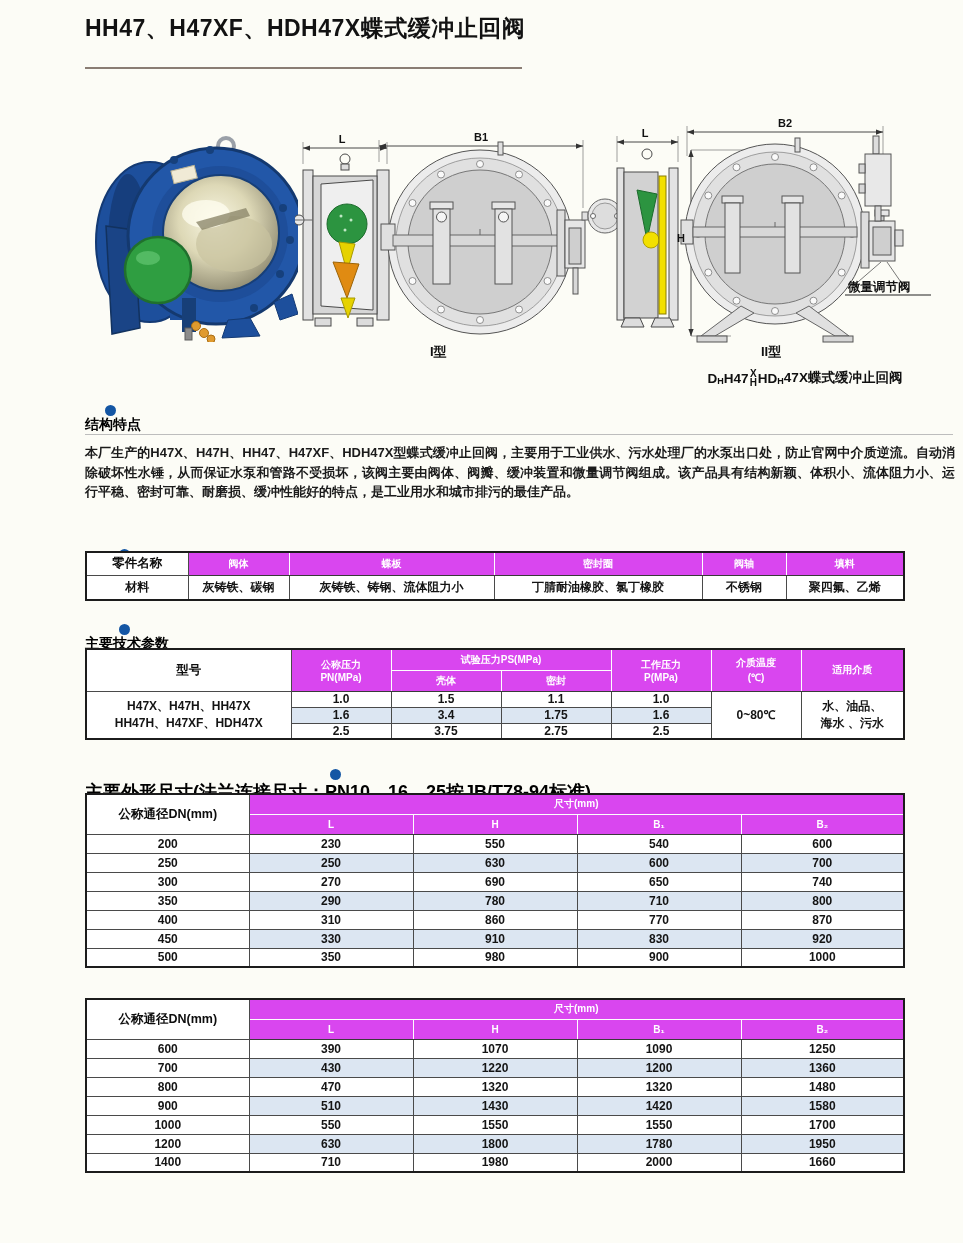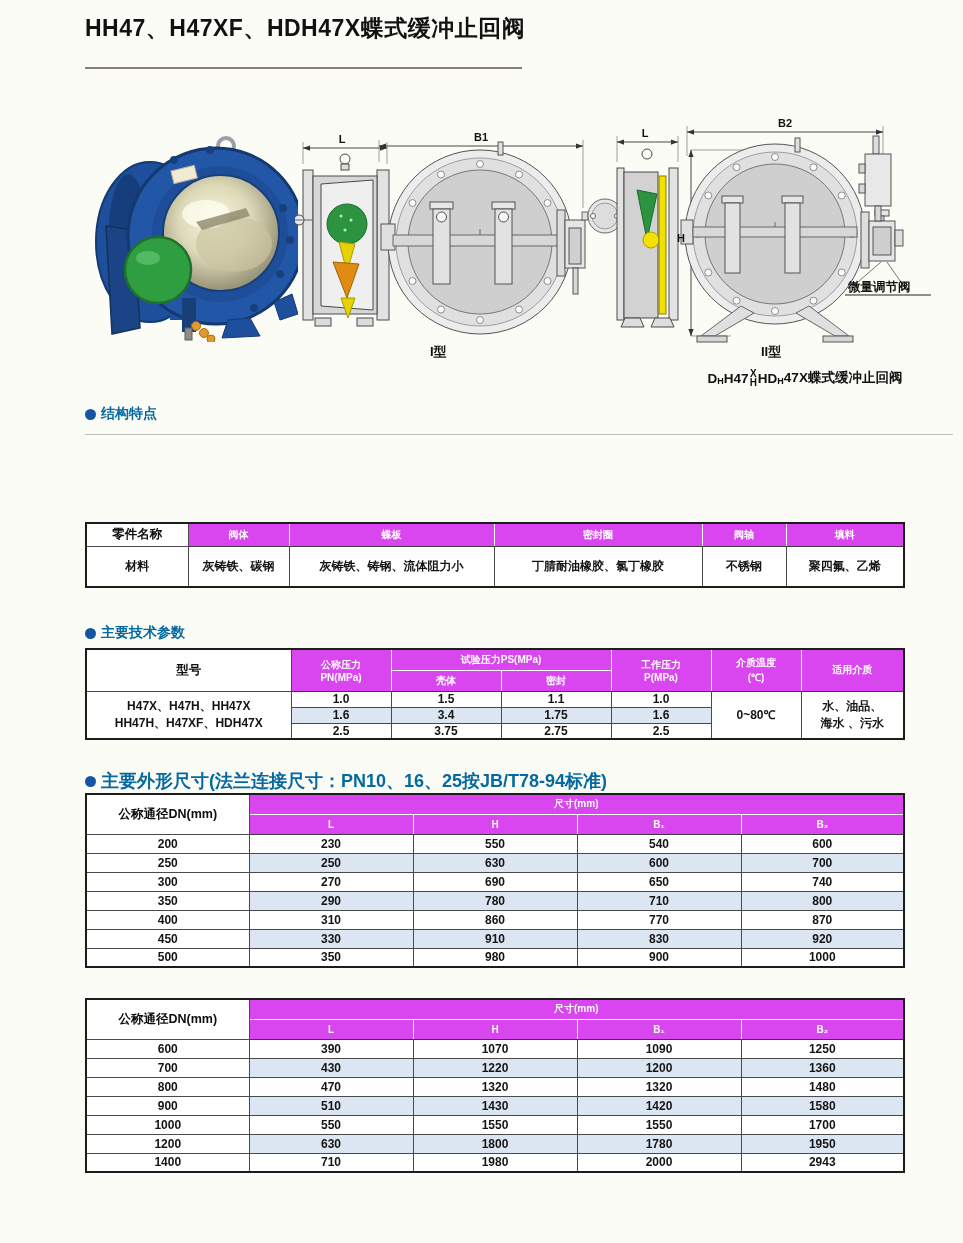--- a/index.html
+++ b/index.html
@@ -12,39 +12,39 @@
   .title { position:absolute; left:85px; top:13px; font-size:23px; font-weight:bold; letter-spacing:0.5px; color:#121212; }
   .title-rule { position:absolute; left:85px; top:67px; width:437px; height:2px; background:#8a7d74; }
 
   .photo { position:absolute; left:78px; top:130px; width:220px; height:212px; }
   .drawings { position:absolute; left:295px; top:112px; width:665px; height:292px; }
 
   .formula { position:absolute; left:655px; top:369px; width:300px; display:flex; justify-content:center; align-items:center; font-weight:bold; font-size:13.5px; color:#101010; }
   .formula .sub { font-size:9px; align-self:flex-end; padding-bottom:1px; }
   .formula .frac { display:inline-flex; flex-direction:column; align-items:center; font-size:10px; line-height:9px; margin:0 1px; }
 
-  .sec-head { position:absolute; left:85px; display:flex; align-items:center; font-size:14px; font-weight:bold; color:#0369a1; }
+  .sec-head { position:absolute; left:85px; display:flex; align-items:center; font-size:14px; font-weight:bold; color:#000000;flex-direction:column; }
   .sec-head .bullet { width:11px; height:11px; border-radius:50%; background:#1456a4; margin-right:5px; flex:0 0 auto; }
   .head-features { top:405px; }
   .head-materials { top:549px; }
   .head-tech { top:624px;font-family:Liberation Mono, monospace; }
   .head-dims { top:769px; font-size:18px; }
   .features-rule { position:absolute; left:85px; top:434px; width:868px; height:1px; background:#bdbdbd; }
   .features-para { position:absolute; left:85px; top:443px; width:870px; font-size:13px; line-height:19.5px; font-weight:600; color:#1b1b1b; text-align:justify; }
 
   table.tbl { position:absolute; left:85px; width:818px; border-collapse:collapse; table-layout:fixed; border:2px solid #1c1c1c; background:#fff; }
   table.tbl th, table.tbl td { border:1px solid #4a4a4a; text-align:center; vertical-align:middle; padding:0 2px; overflow:hidden; }
   table.tbl th.blue { background:#d946ef; color:#ffffff; font-size:10px; font-weight:bold; border:1px solid #fdfdfd; }
   table.tbl th.blue.bsep { border-bottom:1px solid #3a3a3a; }
   table.tbl th.white { background:#ffffff; color:#0d0d0d; font-size:12.5px; font-weight:bold; }
   table.tbl td { font-size:12px; font-weight:bold; color:#141414; background:#fff; }
 
-  .mat { top:522px; }
+  .mat { top:551px; }
   .mat th { height:23px; }
-  .mat td { height:41px; }
+  .mat td { height:25px; }
 
   .tech { top:648px; }
   .tech th { height:21px; }
   .tech td { height:16px; }
   .tech tr.stripe td { background:#dce6f2; }
 
   .dims th { height:20px; }
   .dims td { height:19px; }
   .dims tbody.gen tr:nth-child(even) td:not(:first-child) { background:#dce6f2; }
   .dims1 { top:793px; }
@@ -271,20 +271,21 @@
       <span>HD</span>
       <span class="sub">H</span>
       <span>47X蝶式缓冲止回阀</span>
   </div>
 
   <div class="sec-head head-features">
     <span class="bullet"></span>
     <span>结构特点</span>
   </div>
   <div class="features-rule"></div>
+  <p class="features-para">本厂生产的H47X、H47H、HH47、H47XF、HDH47X型蝶式缓冲止回阀，主要用于工业供水、污水处理厂的水泵出口处，防止官网中介质逆流。自动消除破坏性水锤，从而保证水泵和管路不受损坏，该阀主要由阀体、阀瓣、缓冲装置和微量调节阀组成。该产品具有结构新颖、体积小、流体阻力小、运行平稳、密封可靠、耐磨损、缓冲性能好的特点，是工业用水和城市排污的最佳产品。</p>
 
   <div class="sec-head head-materials">
     <span class="bullet"></span>
     <span>主要零件材料</span>
   </div>
   <table class="tbl mat">
     <colgroup>
         <col style="width:102px">
         <col style="width:101px">
         <col style="width:205px">
@@ -521,18 +522,18 @@
           <td>630</td>
           <td>1800</td>
           <td>1780</td>
           <td>1950</td>
         </tr>
         <tr>
           <td>1400</td>
           <td>710</td>
           <td>1980</td>
           <td>2000</td>
-          <td>2943</td>
+          <td>1660</td>
         </tr>
       </tbody>
   </table>
 
 </div>
 
 </body></html>

